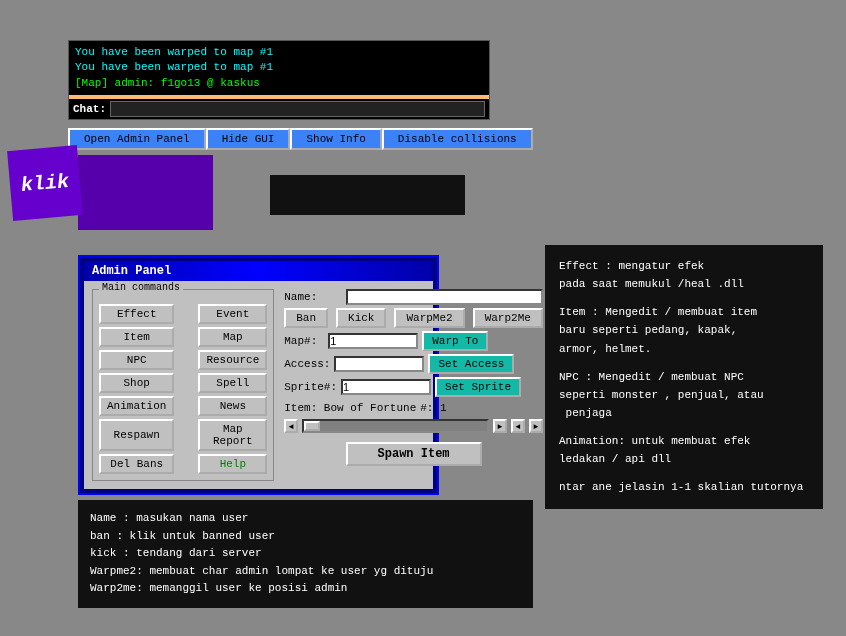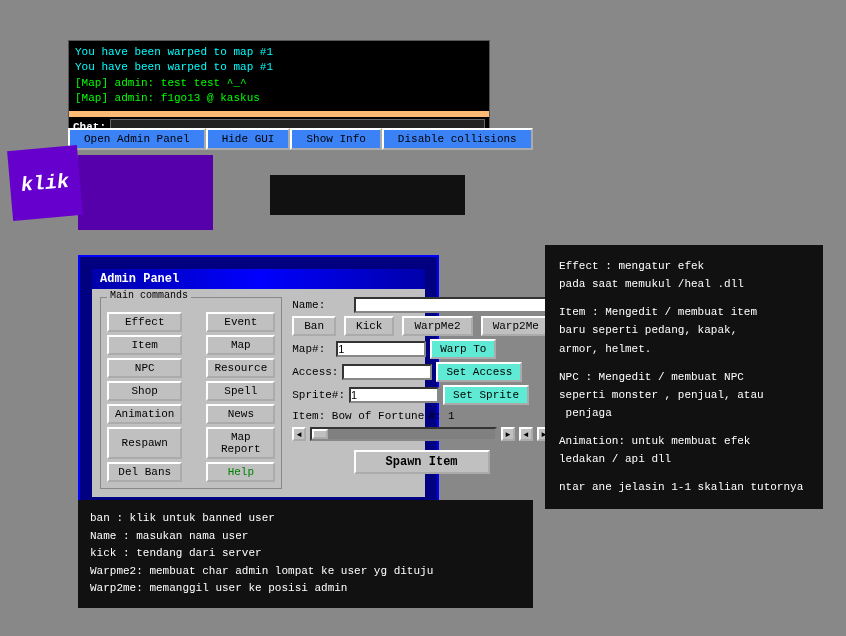--- a/index.html
+++ b/index.html
@@ -27,21 +27,21 @@
       color: #fff;
       font-size: 11px;
       line-height: 1.4;
     }
     .chat-messages .msg-warp { color: #00ffff; }
     .chat-messages .msg-map { color: #00ff00; }
     .chat-input-bar {
       display: flex;
       align-items: center;
       background: #000;
-      border-top: 6px solid #fdba74;
+      border-top: 4px solid #fdba74;
       padding: 2px 4px;
     }
     .chat-label {
       color: #fff;
       font-size: 11px;
       margin-right: 4px;
       font-weight: bold;
     }
     .chat-input {
       background: #222;
@@ -110,21 +110,21 @@
     }
 
     
     .admin-panel {
       position: absolute;
       top: 255px;
       left: 78px;
       width: 361px;
       background: #000080;
       border: 2px solid #0000ff;
-      padding: 12px;
+      padding: 4px;
     }
     .admin-panel-title {
       background: linear-gradient(to right, #0000aa, #0000ff, #0000aa);
       color: #fff;
       font-size: 12px;
       font-weight: bold;
       padding: 3px 8px;
     }
     .admin-panel-body {
       background: #c0c0c0;
@@ -180,21 +180,21 @@
     }
     .small-input {
       background: #fff;
       border: 2px inset #888;
       height: 16px;
       width: 90px;
       font-size: 11px;
       outline: none;
     }
     .warp-btn {
-      background: #5eead4;
+      background: #14b8a6;
       border: 2px outset #fff;
       font-size: 11px;
       padding: 2px 8px;
       cursor: pointer;
       font-family: 'Courier New', monospace;
     }
 
     
     .item-bar-container {
       display: flex;
@@ -306,21 +306,20 @@
       gap: 3px;
     }
   </style>
 </head>
 <body>
 
 <div class="chat-window">
   <div class="chat-messages">
     <div class="msg-warp">You have been warped to map #1</div>
     <div class="msg-warp">You have been warped to map #1</div>
-    <div class="msg-map">[Map] admin: test test ^_^</div>
     <div class="msg-map">[Map] admin: f1go13 @ kaskus</div>
   </div>
   <div class="chat-input-bar">
     <span class="chat-label">Chat:</span>
     <input class="chat-input" type="text" style="">
   </div>
 </div>
 
 <div class="toolbar">
   <button class="toolbar-btn">Open Admin Panel</button>
@@ -410,22 +409,22 @@
 
         <div class="spawn-row">
           <button class="spawn-btn">Spawn Item</button>
         </div>
       </div>
     </div>
   </div>
 </div>
 
 <div class="info-panel-bottom">
+  <div>Name : masukan nama user</div>
   <div>ban : klik untuk banned user</div>
-  <div>Name : masukan nama user</div>
   <div>kick : tendang dari server</div>
   <div>Warpme2: membuat char admin lompat ke user yg dituju</div>
   <div>Warp2me: memanggil user ke posisi admin</div>
 </div>
 
 <div class="info-panel-right">
   <div style="margin-bottom:10px;">Effect : mengatur efek<br>pada saat memukul /heal .dll</div>
   <div style="margin-bottom:10px;">Item : Mengedit / membuat item<br>baru seperti pedang, kapak,<br>armor, helmet.</div>
   <div style="margin-bottom:10px;">NPC : Mengedit / membuat NPC<br>seperti monster , penjual, atau<br>&nbsp;penjaga</div>
   <div style="margin-bottom:10px;">Animation: untuk membuat efek<br>ledakan / api dll</div>

